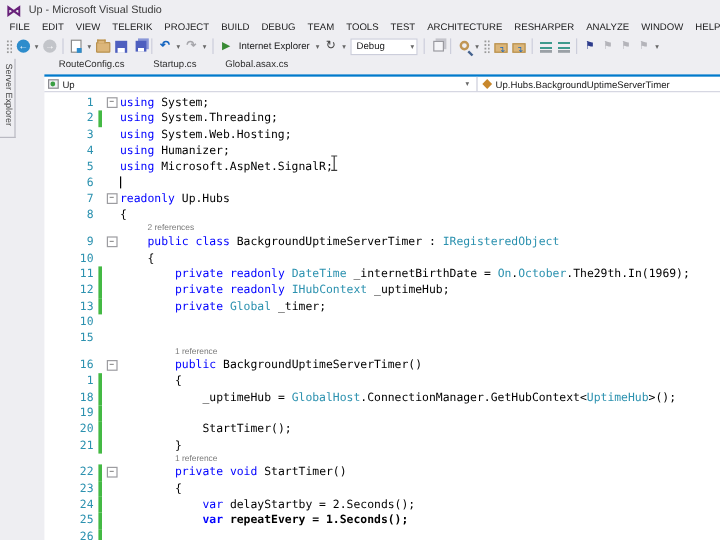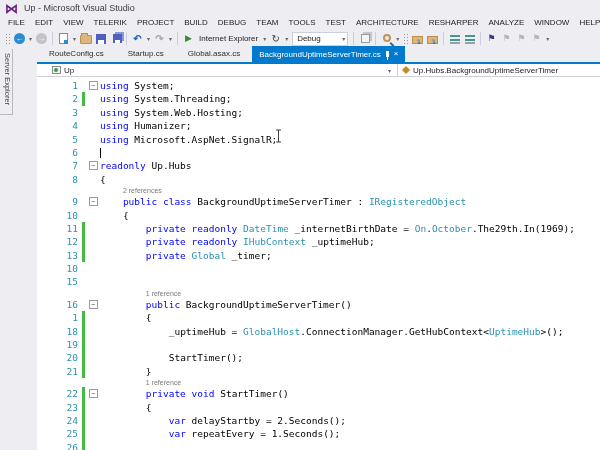--- a/index.html
+++ b/index.html
@@ -68,21 +68,21 @@
   .tabstrip { height:16px; display:flex; align-items:stretch; }
   .tab { font-size:8px; color:#2D2D2D; padding:3px 12px 0; white-space:nowrap; }
   .tab.active { background:#007ACC; color:#fff; display:flex; align-items:center; gap:5px; padding:0 7px; }
   .tab-accent { height:2px; background:#007ACC; }
   .pin { width:3px; height:6px; background:#fff; position:relative; display:inline-block; }
   .pin::after { content:""; position:absolute; left:1px; top:6px; width:1px; height:3px; background:#fff; }
   .tab-close { font-size:8px; line-height:8px; color:#fff; }
 
   
   .navbar { height:13px; background:#fff; border-bottom:1px solid #CCCEDB; display:flex; align-items:center; }
-  .nav-left { flex:1; display:flex; align-items:center; padding-left:15px; height:100%; border-right:1px solid #CCCEDB; }
+  .nav-left { flex:1; display:flex; align-items:center; padding-left:3px; height:100%; border-right:1px solid #CCCEDB; }
   .nav-right { width:202px; display:flex; align-items:center; padding-left:4px; height:100%; }
   .nav-text { font-size:8px; color:#1B1B1C; margin-left:3px; }
   .nav-dd { margin-left:auto; margin-right:4px; }
   .proj-icon { width:9px; height:8px; border:1px solid #8C8C92; background:#F0F0F4; position:relative; }
   .proj-icon::after { content:""; position:absolute; left:1px; bottom:1px; width:4px; height:4px; border-radius:50%; background:#3A9E43; }
   .class-icon { width:8px; height:8px; background:#C8872B; transform:rotate(45deg) scale(0.72); }
 
   
   .editor { position:absolute; top:31px; left:0; right:0; bottom:0; background:#fff;
     font-family:"DejaVu Sans Mono",monospace; padding-top:2px; overflow:hidden; }
@@ -203,25 +203,20 @@
 <div class="main">
   <div class="side-strip">
     <div class="side-tab">Server Explorer</div>
   </div>
 
   <div class="editor-col">
     <div class="tabstrip">
         <div class="tab"><span>RouteConfig.cs</span></div>
         <div class="tab"><span>Startup.cs</span></div>
         <div class="tab"><span>Global.asax.cs</span></div>
-        <div class="tab active">
-          <span>BackgroundUptimeServerTimer.cs</span>
-          <span class="pin"></span>
-          <span class="tab-close">×</span>
-        </div>
       </div>
     <div class="tab-accent"></div>
 
     <div class="navbar">
       <div class="nav-left">
         <span class="proj-icon"></span>
         <span class="nav-text">Up</span>
         <span class="dd nav-dd">▾</span>
       </div>
       <div class="nav-right">
@@ -395,21 +390,21 @@
           <div class="code-row">
             <span class="ln">24</span>
             <span class="chg on"></span>
             <span class="foldcol"></span>
             <span class="codetext" style="padding-left: 68.7px;"><span class="seg-k">var</span><span class="seg-p"> delayStartby = 2.Seconds();</span></span>
           </div>
           <div class="code-row">
             <span class="ln">25</span>
             <span class="chg on"></span>
             <span class="foldcol"></span>
-            <span class="codetext" style="padding-left: 68.7px;"><span class="seg-k">var</span><span class="seg-p"> repeatEvery = 1.Seconds();</span></span>
+            <span class="codetext" style="padding-left: 68.7px; font-weight: bold;"><span class="seg-k">var</span><span class="seg-p"> repeatEvery = 1.Seconds();</span></span>
           </div>
           <div class="code-row">
             <span class="ln">26</span>
             <span class="chg on"></span>
             <span class="foldcol"></span>
             <span class="codetext" style="padding-left: 0px;"></span>
           </div>
         </div>
     </div>
   </div>

